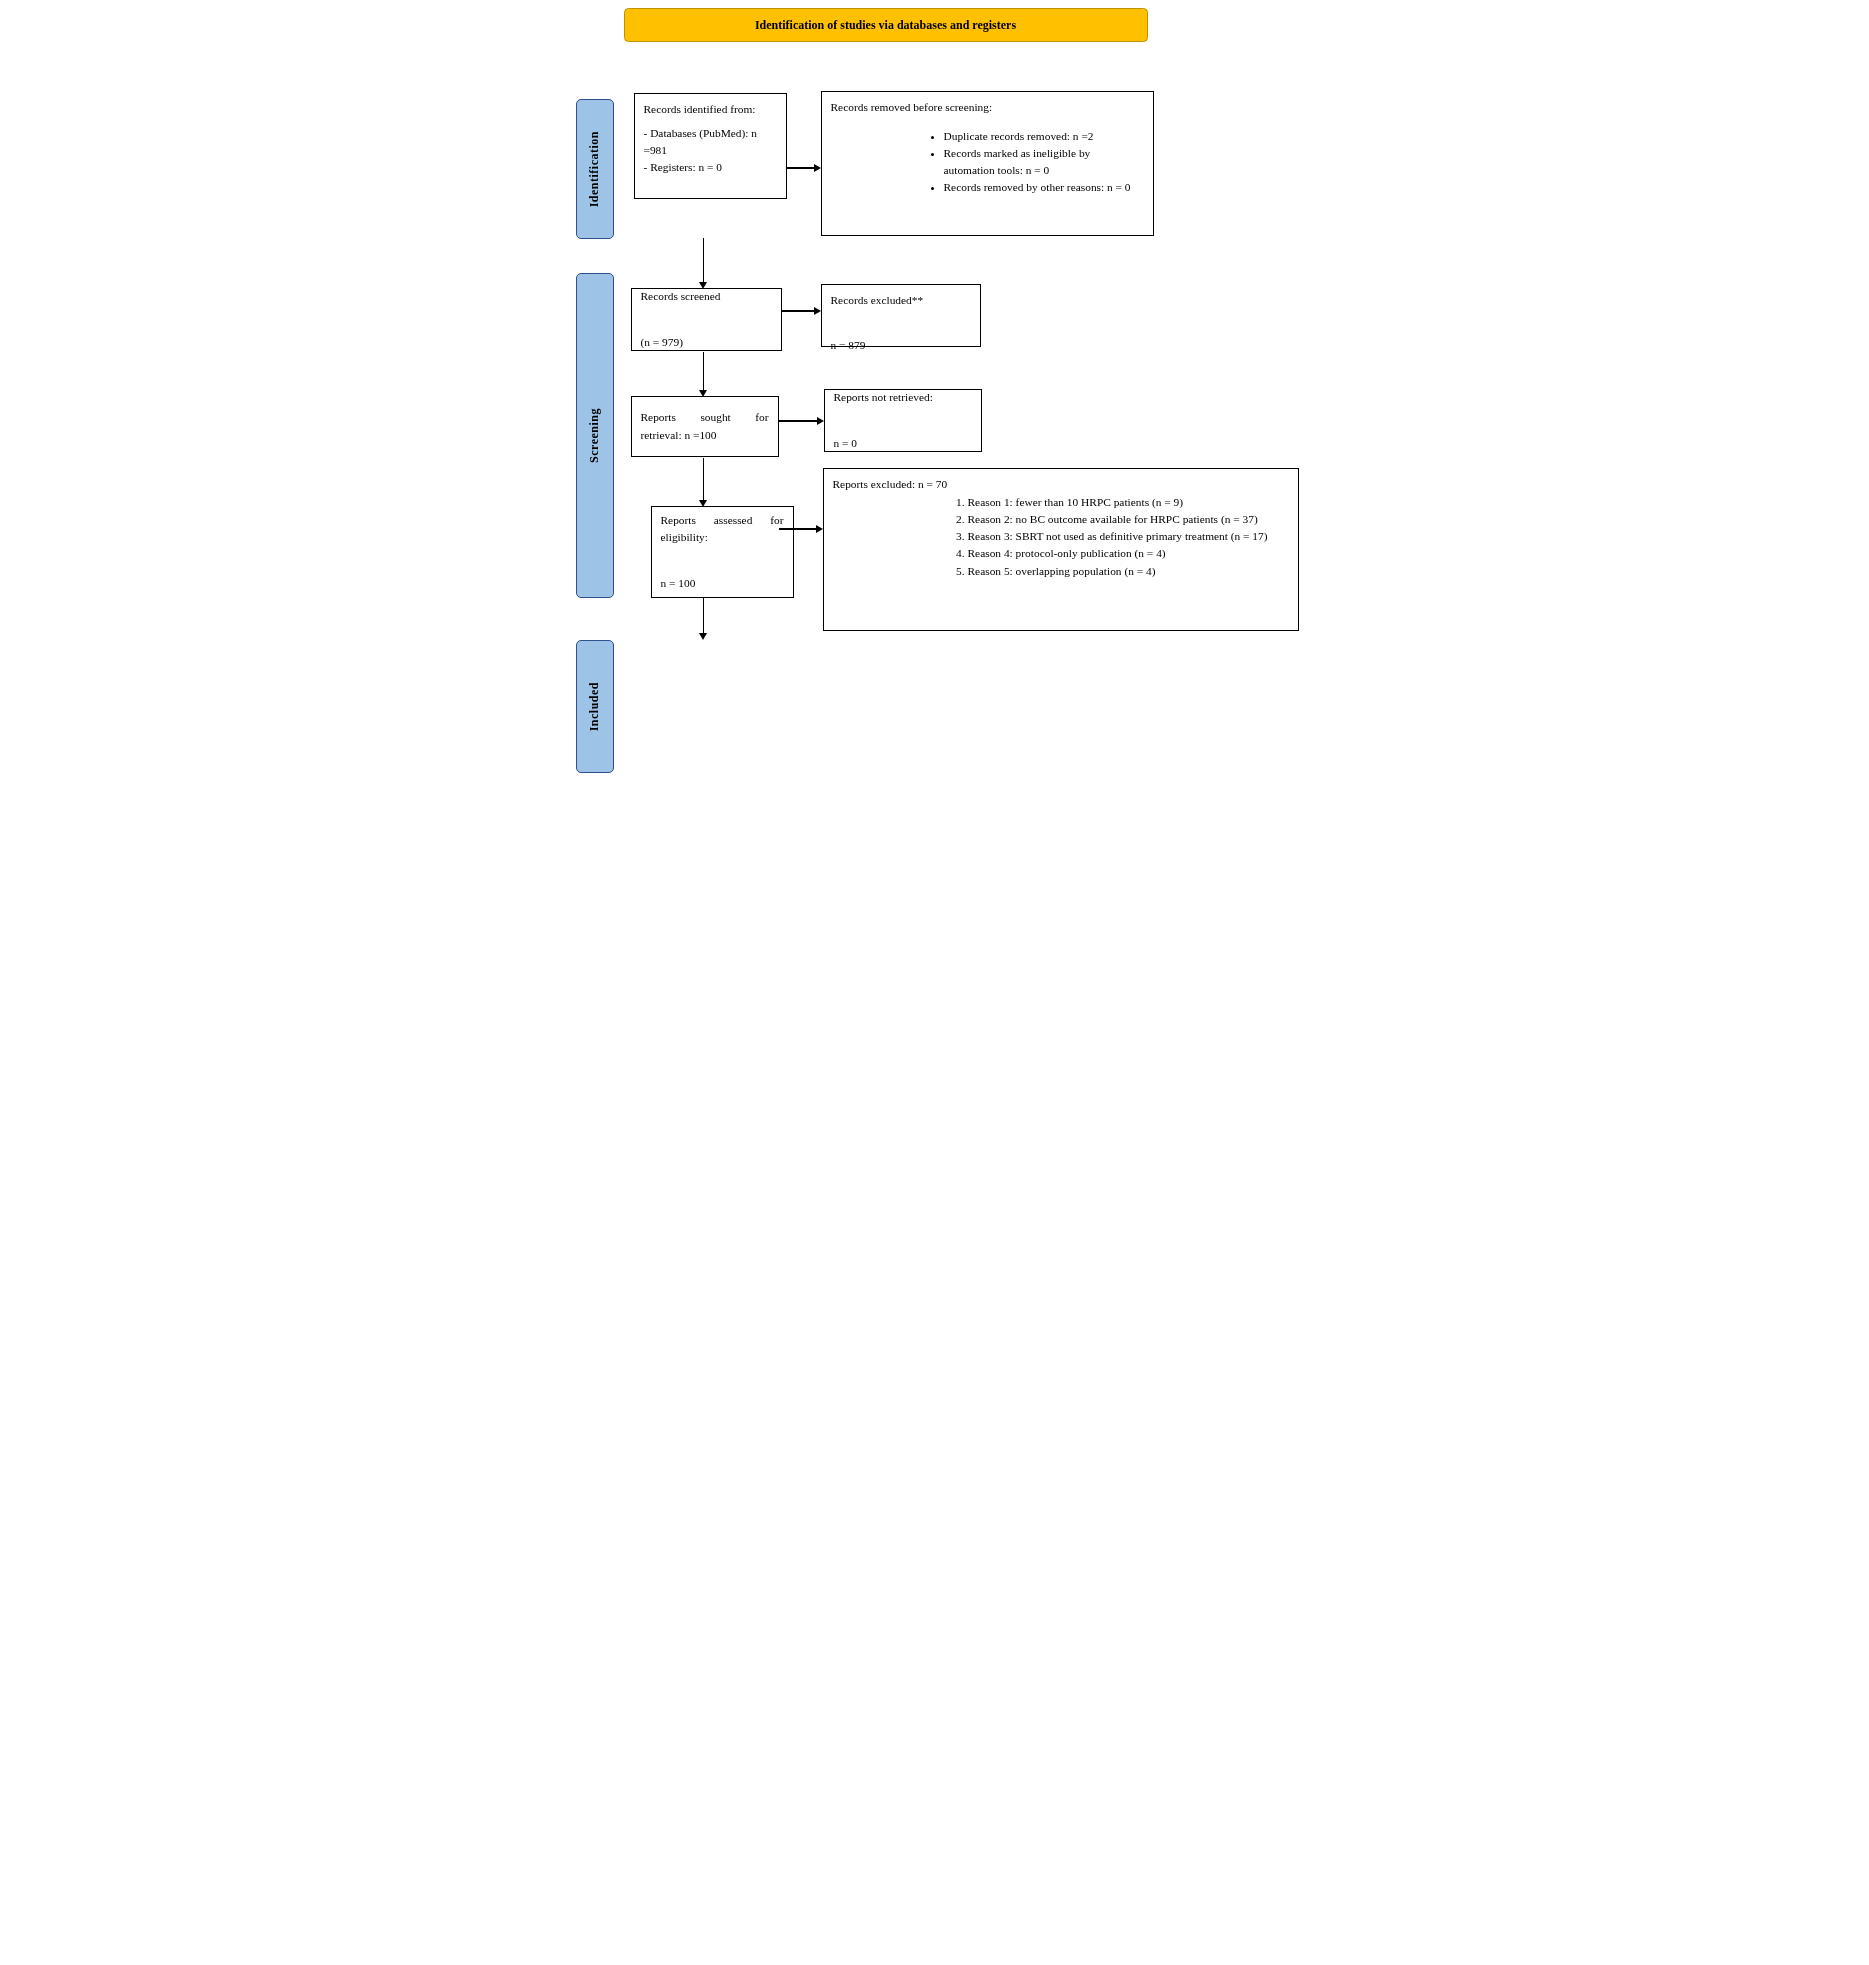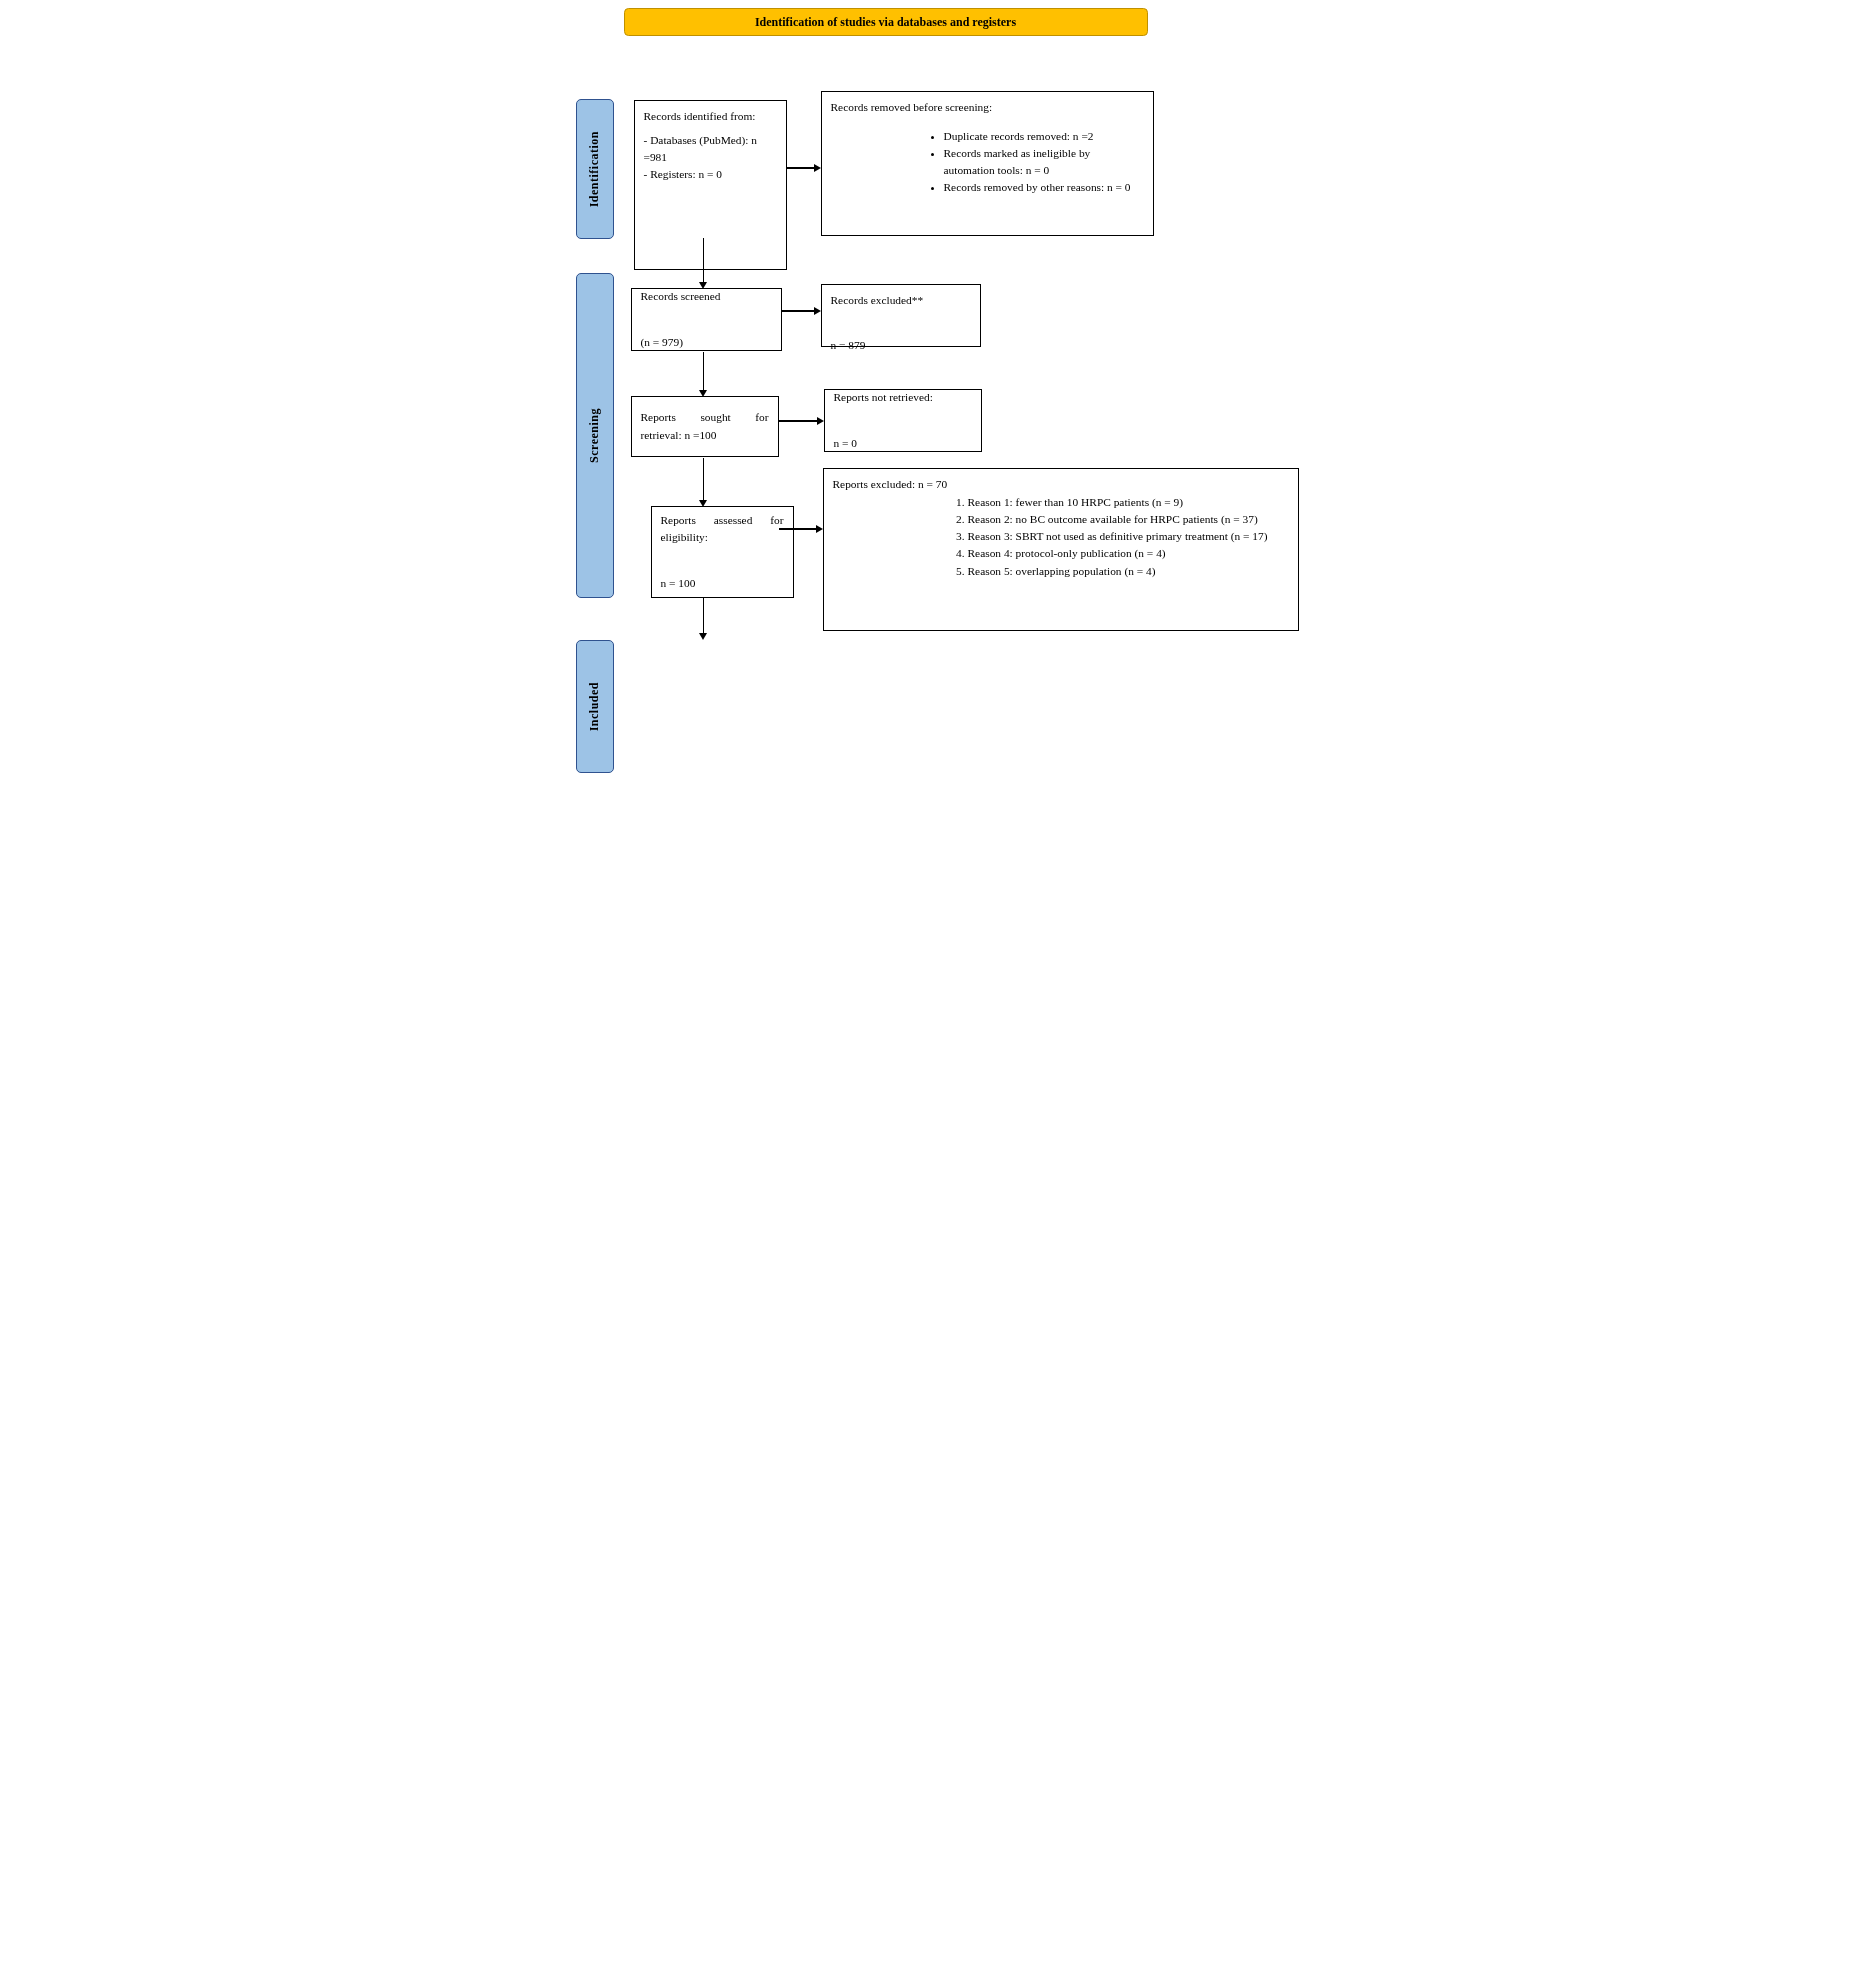--- a/index.html
+++ b/index.html
@@ -9,21 +9,21 @@
     width: 748px;
     height: 786px;
     background: #ffffff;
     font-family: "Liberation Serif", "DejaVu Serif", serif;
     color: #000000;
     margin: 0 auto;
     overflow: hidden;
   }
   .banner {
     position: absolute;
-    left: 63px; top: 8px; width: 524px; height: 28px;
+    left: 63px; top: 8px; width: 524px; height: 34px;
     background: var(--banner-fill, #FFC000);
     border: 1px solid var(--banner-border, #BF9000);
     border-radius: 4.5px;
     box-sizing: border-box;
     display: flex; align-items: center; justify-content: center;
     font-weight: bold; font-size: 12px;
   }
   .stage {
     position: absolute;
     left: 15.4px; width: 38px;
@@ -107,21 +107,21 @@
   <div class="stage" style="top:99px;height:140px;">
     <span class="stage-text">Identification</span>
   </div>
   <div class="stage" style="top:273px;height:325px;">
     <span class="stage-text">Screening</span>
   </div>
   <div class="stage" style="top:640px;height:133px;">
     <span class="stage-text">Included</span>
   </div>
 
-  <div class="box pad" style="left:73px;top:100px;width:153px;height:170px;">
+  <div class="box pad" style="left:73px;top:93px;width:153px;height:106px;">
     <p class="gap-below">Records identified from:</p>
     <p>- Databases (PubMed): n =981</p>
     <p>- Registers: n = 0</p>
   </div>
 
   <div class="box pad" style="left:260px;top:91px;width:333px;height:145px;">
     <p>Records removed before screening:</p>
     <ul class="bullets">
       <li>Duplicate records removed: n =2</li>
       <li>Records marked as ineligible by automation tools: n = 0</li>

